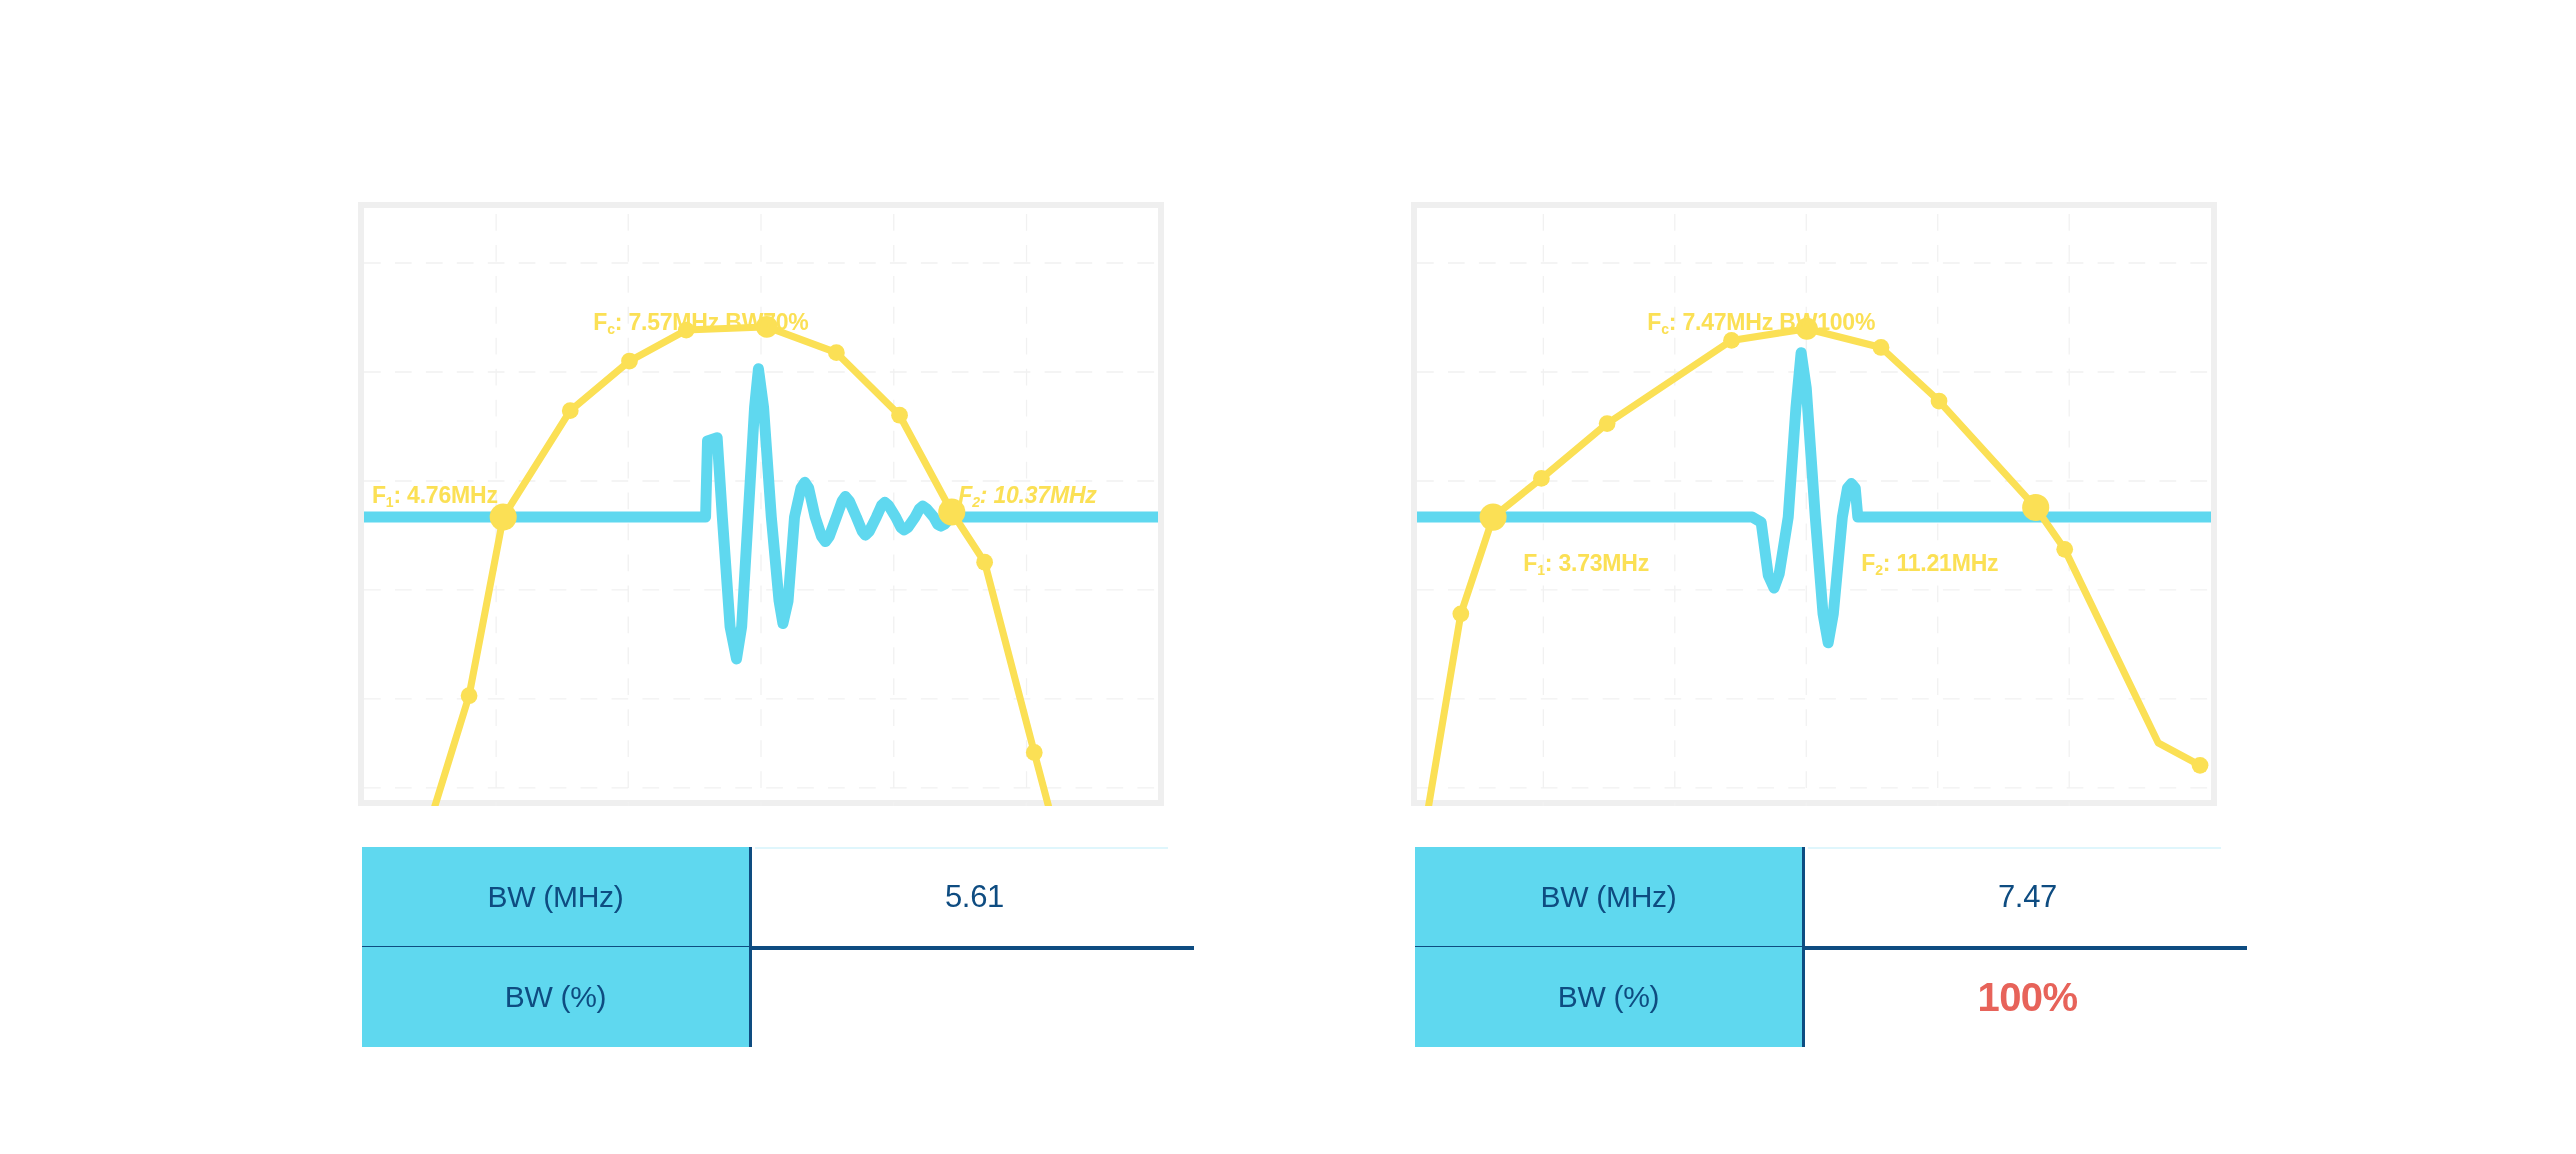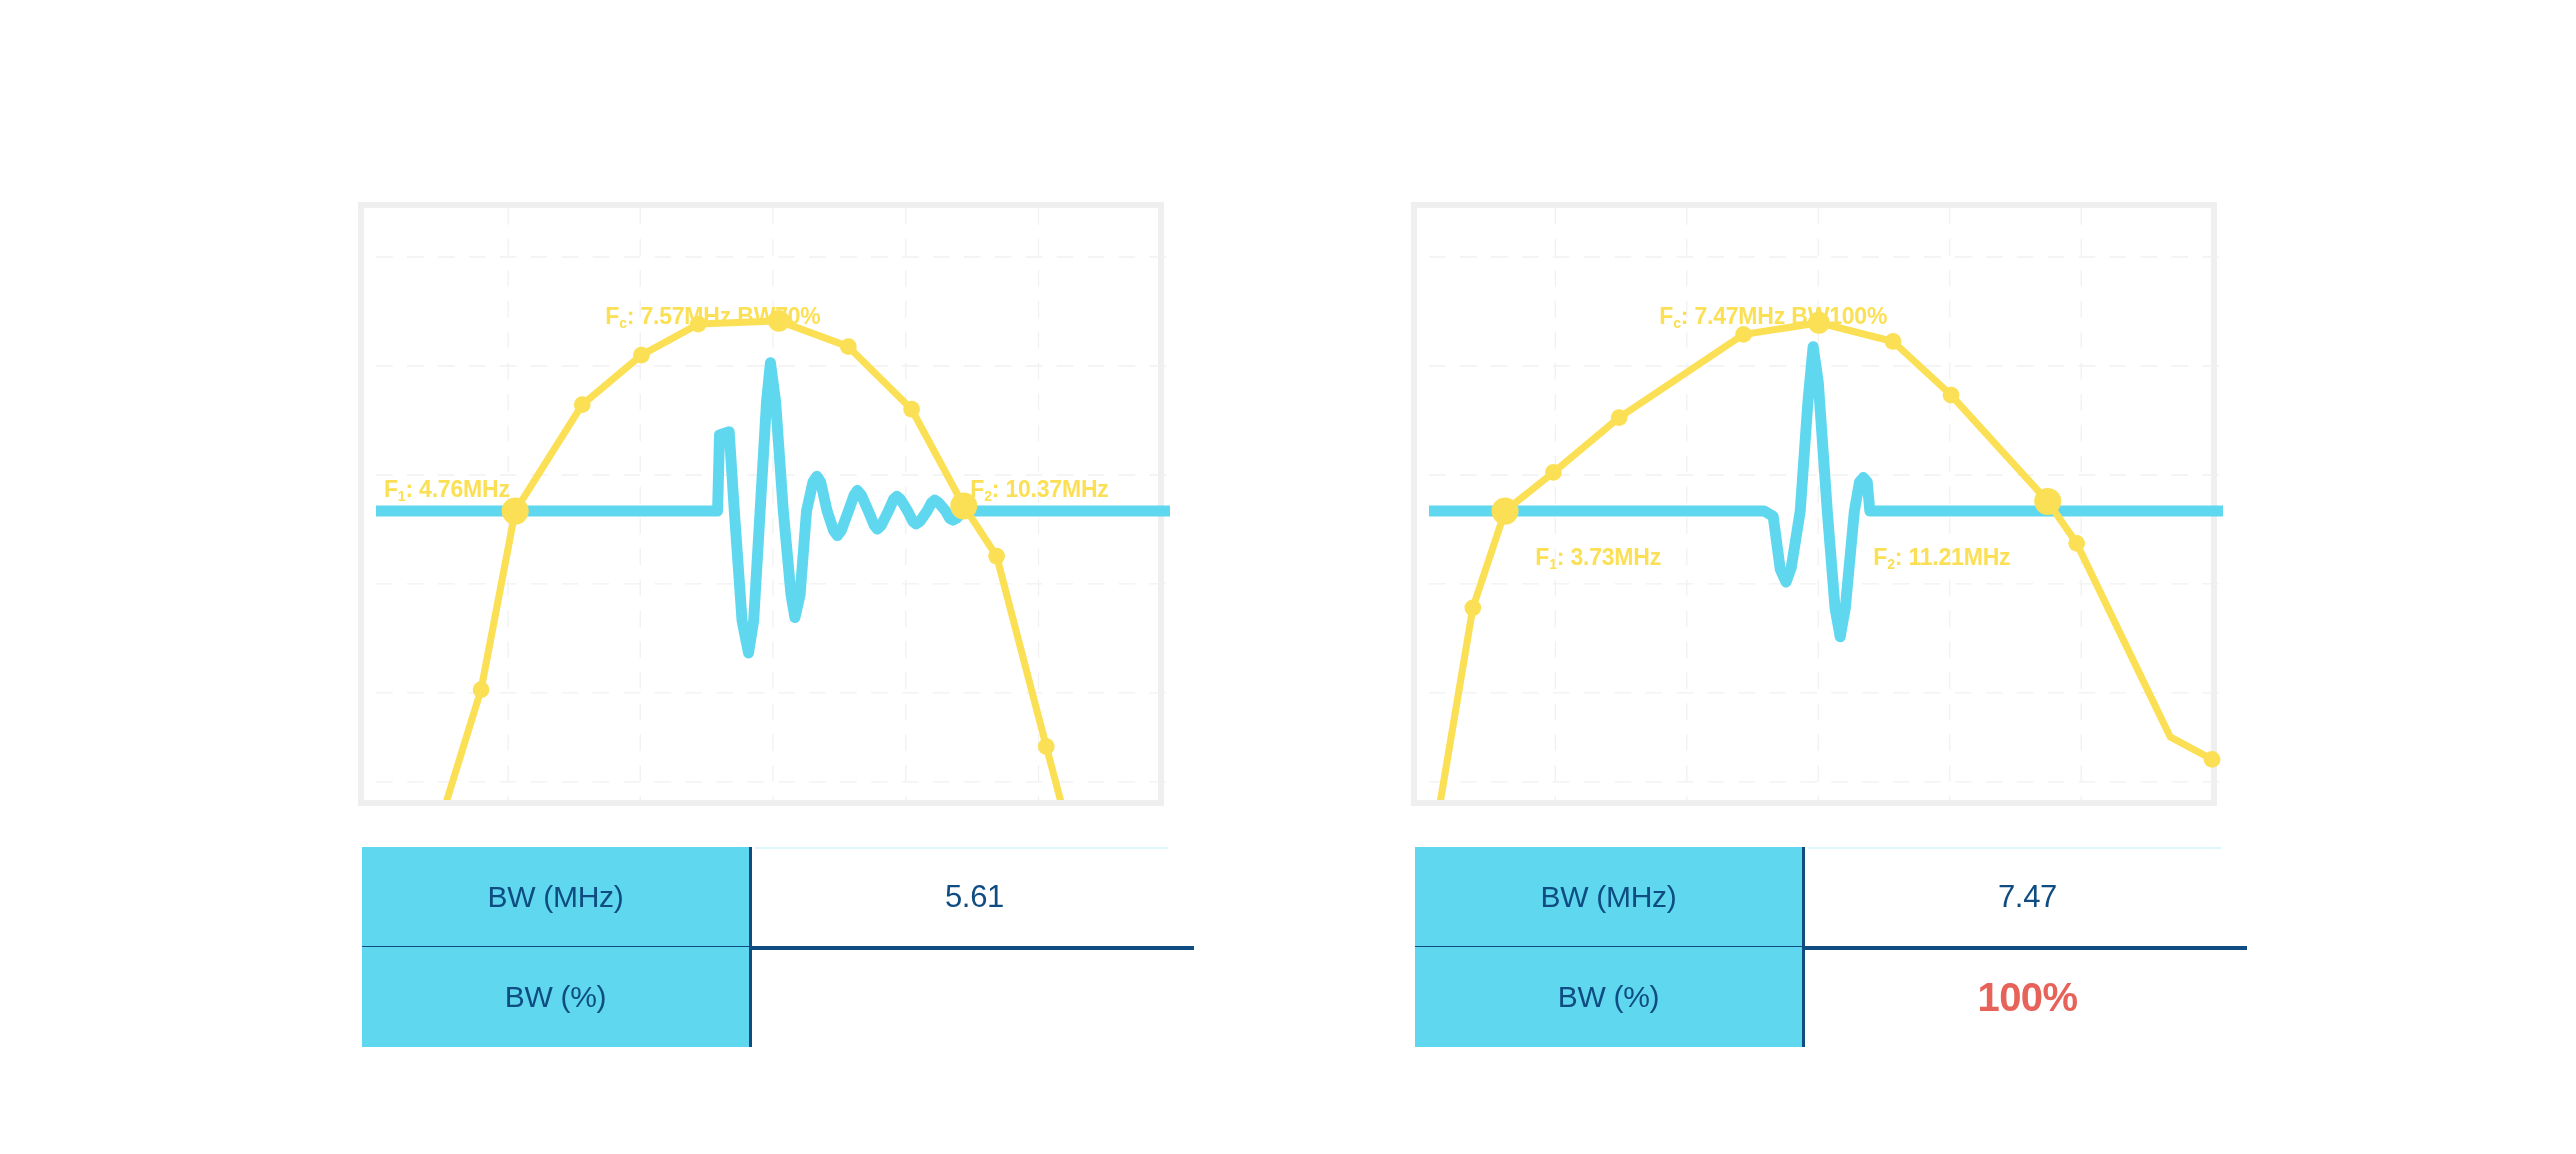--- a/index.html
+++ b/index.html
@@ -37,25 +37,24 @@
     left: 10.3px;
     top: 202px;
     width: 806px;
     height: 604px;
     background: #ffffff;
     border: 6.4px solid #efefef;
     box-sizing: border-box;
   }
   .plot-area {
     position: absolute;
-    left: 0; top: 0;
+    left: 0; top: 6px;
     width: 100%;
     height: 100%;
     overflow: hidden;
-    margin-left: 12px;
   }
   .plot-svg {
     position: absolute;
     left: 0; top: 0;
     width: 100%;
     height: 100%;
     display: block;
   }
 
   
@@ -205,21 +204,21 @@
             <circle cx="1040" cy="835" r="13"></circle>
           </g>
         </svg>
 
         <div class="annot" style="left:229px; top:97px;">
           <span>F</span><sub>c</sub><span>: 7.57MHz BW70%</span>
         </div>
         <div class="annot" style="left:7.7px; top:270px;">
           <span>F</span><sub>1</sub><span>: 4.76MHz</span>
         </div>
-        <div class="annot" style="left:594px; top:270px;">
+        <div class="annot" style="left:594px; top:270px;font-style:italic;">
           <span>F</span><sub>2</sub><span>: 10.37MHz</span>
         </div>
       </div>
     </div>
 
     <div class="bw-table">
       <div class="rule-top"></div>
 
       <div class="bw-row r1">
         <div class="bw-key">BW (MHz)</div>

